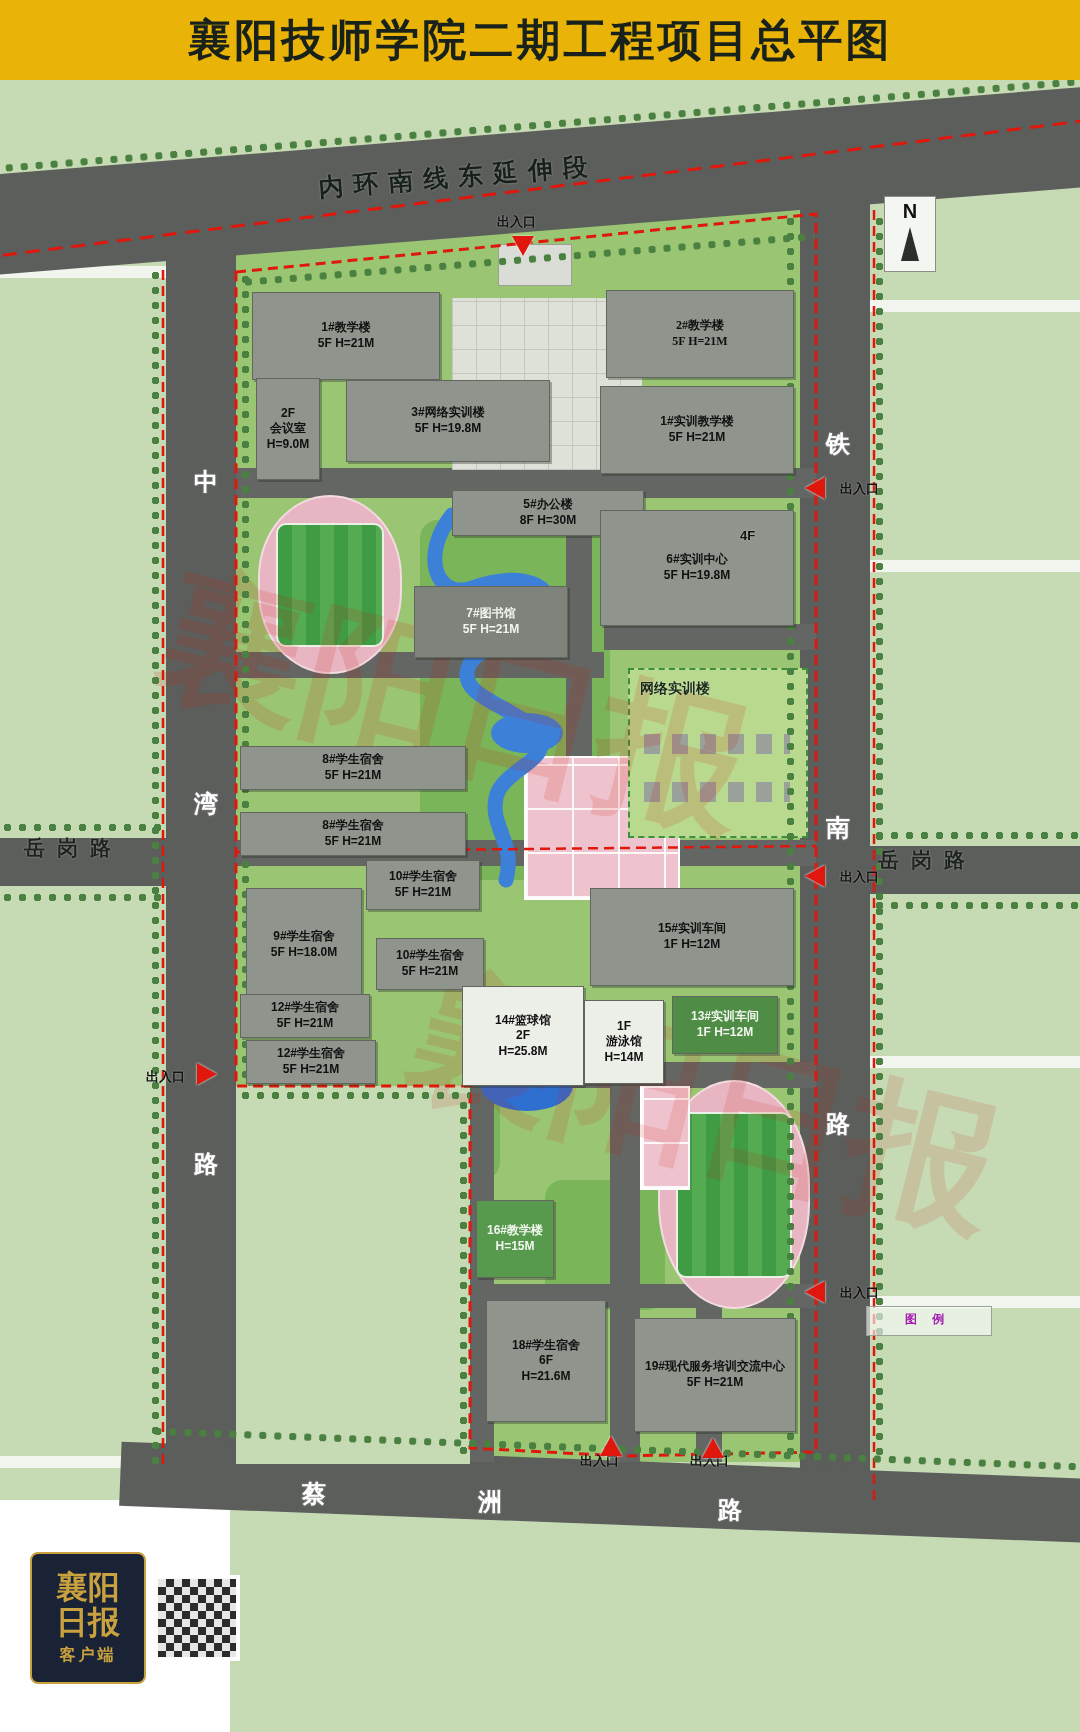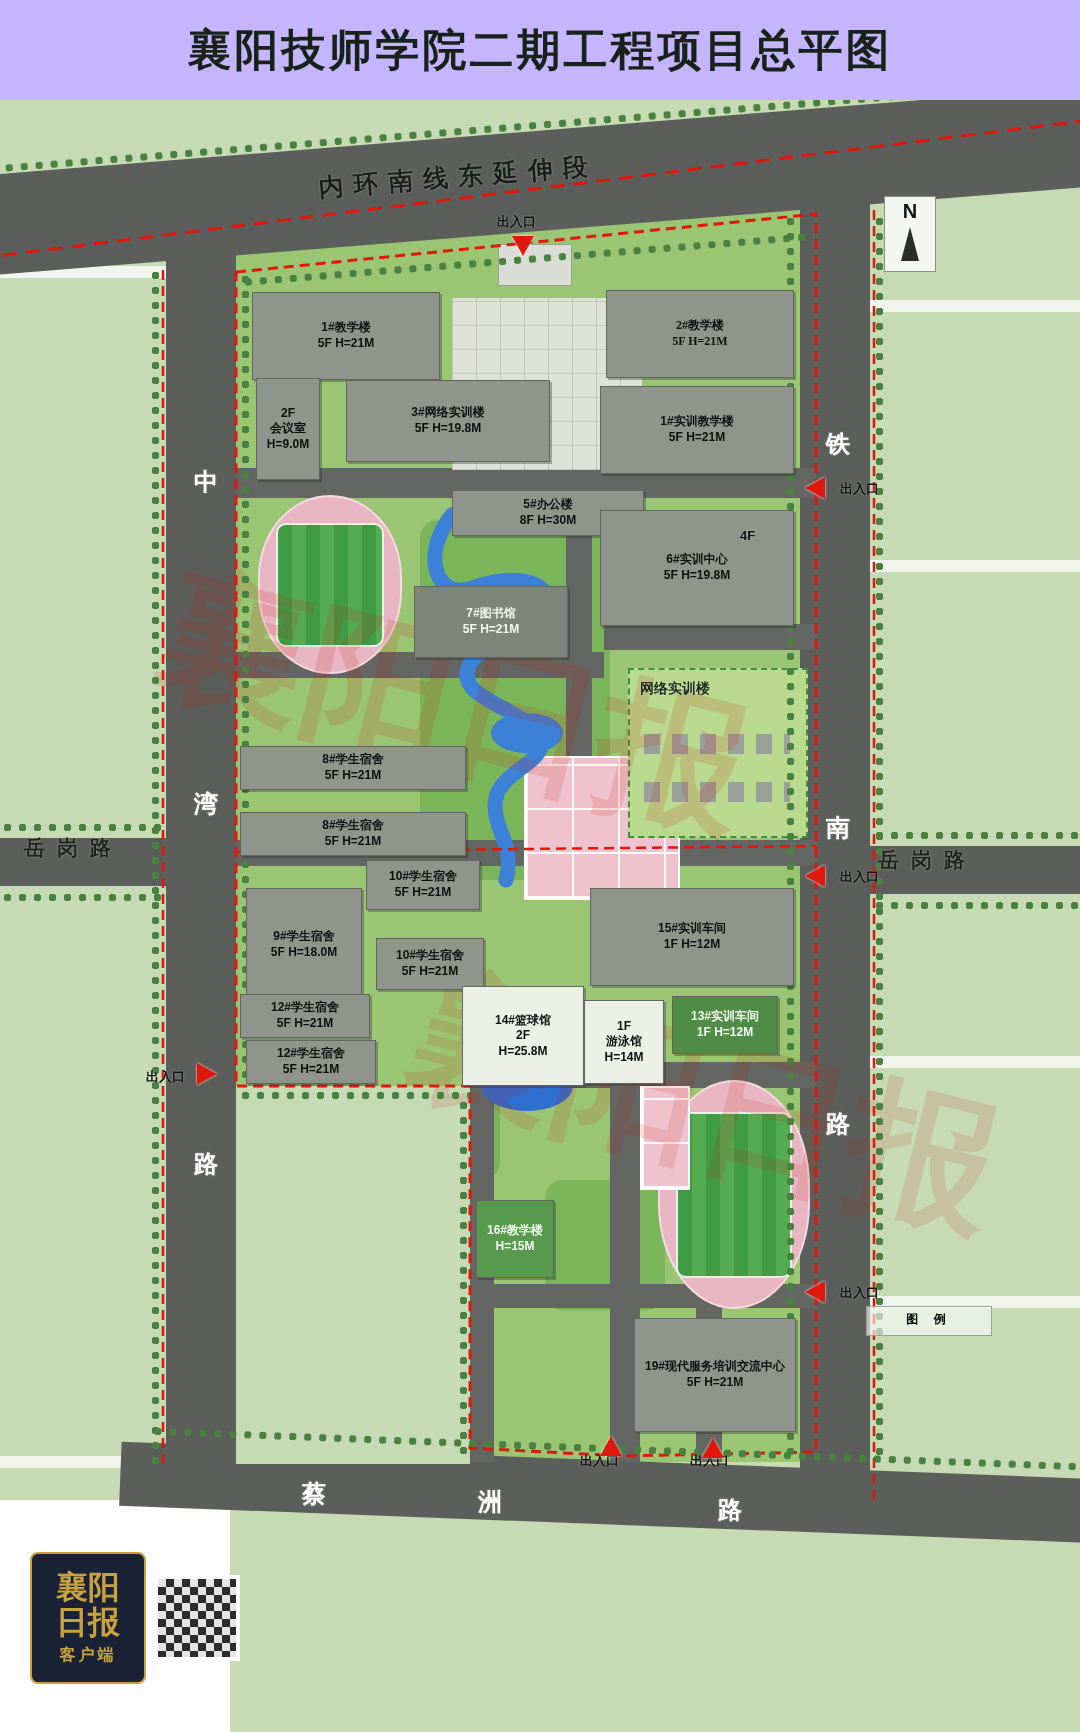--- a/index.html
+++ b/index.html
@@ -1,18 +1,18 @@
 <!DOCTYPE html>
 <html><head>
 <meta charset="utf-8">
 <style>
   html,body{margin:0;padding:0;background:#ffffff;font-family:"Liberation Sans",sans-serif;}
   .stage{position:relative;width:1080px;height:1732px;overflow:hidden;background:#c6dab4;}
   
-  .header{position:absolute;left:0;top:0;width:100%;height:100px;background:#c4b5fd;display:flex;align-items:center;justify-content:center;z-index:40;}
+  .header{position:absolute;left:0;top:0;width:100%;height:80px;background:#eab308;display:flex;align-items:center;justify-content:center;z-index:40;}
   .header h1{margin:0;font-size:44px;font-weight:bold;color:#18221b;letter-spacing:3px;}
   
   .gap{position:absolute;background:#f2f5ee;z-index:1;}
   .whitebase{position:absolute;background:#ffffff;z-index:1;}
   
   .campus{position:absolute;left:232px;top:186px;width:588px;height:1276px;background:#9ac573;z-index:1;}
   .excl{position:absolute;left:236px;top:1086px;width:234px;height:378px;background:#c6dab4;z-index:3;}
   .park{position:absolute;background:#7ab559;border-radius:18px;z-index:2;}
   
   .road{position:absolute;background:#5c5e5b;z-index:2;}
@@ -40,21 +40,21 @@
   .bld{position:absolute;background:#8f948d;border:1px solid #62665f;box-shadow:2px 2px 0 rgba(40,45,40,.35);display:flex;align-items:center;justify-content:center;}
   .bld-label{font-size:12px;font-weight:bold;color:#101010;text-align:center;line-height:1.3;}
   .mlab{position:absolute;font-weight:bold;color:#101010;white-space:nowrap;text-shadow:0 0 2px rgba(255,255,255,.45);}
   .earrow{position:absolute;width:0;height:0;border-left:11px solid transparent;border-right:11px solid transparent;border-bottom:20px solid #e0170c;filter:drop-shadow(0 0 1px #fff);}
   
   .compass{position:absolute;left:884px;top:196px;width:52px;height:76px;background:#f4f6f1;border:1px solid #8a8f86;z-index:6;display:flex;flex-direction:column;align-items:center;padding-top:3px;box-sizing:border-box;}
   .compass-n{font-size:20px;font-weight:bold;color:#111;}
   .compass-needle{width:0;height:0;margin-top:4px;border-left:9px solid transparent;border-right:9px solid transparent;border-bottom:34px solid #2b2f2a;}
   
   .legend{position:absolute;left:866px;top:1306px;width:126px;background:rgba(255,255,255,.6);border:1px solid #9aa196;z-index:6;padding:4px 6px;box-sizing:border-box;}
-  .legend-title{font-size:12px;font-weight:bold;color:#000000;text-align:center;letter-spacing:6px;margin-bottom:3px;}
+  .legend-title{font-size:12px;font-weight:bold;color:#a21caf;text-align:left;letter-spacing:6px;margin-bottom:3px;padding-left:32px;}
   .legend-row{display:flex;align-items:center;gap:5px;height:15px;}
   .legend-row .lab{font-size:9px;color:#333;white-space:nowrap;}
   .sw{display:inline-block;width:24px;height:10px;flex:0 0 24px;position:relative;}
   .sw-red-line{height:0;border-top:3px solid #e0170c;margin-top:4px;}
   .sw-red-dash{height:0;border-top:3px dashed #e0170c;margin-top:4px;}
   .sw-green-line{height:0;border-top:3px solid #3d8f3d;margin-top:4px;}
   .sw-gray-box{background:#8f948d;border:1px solid #555;}
   .sw-pink-box{background:#efc3cd;border:1px solid #c98f9d;}
   
   .logo{position:absolute;left:30px;top:1552px;display:flex;align-items:center;gap:8px;z-index:6;}
@@ -264,20 +264,27 @@
       <div class="bld" style="left: 246px; top: 1040px; width: 128px; height: 42px;">
         <div class="bld-label">
           <div>12#学生宿舍</div>
           <div>5F H=21M</div>
         </div>
       </div>
       <div class="bld" style="left: 476px; top: 1200px; width: 76px; height: 76px; background: rgb(87, 154, 78);">
         <div class="bld-label" style="color: rgb(242, 246, 238);">
           <div>16#教学楼</div>
           <div>H=15M</div>
+        </div>
+      </div>
+      <div class="bld" style="left: 486px; top: 1300px; width: 118px; height: 120px;">
+        <div class="bld-label">
+          <div>18#学生宿舍</div>
+          <div>6F</div>
+          <div>H=21.6M</div>
         </div>
       </div>
       <div class="bld" style="left: 634px; top: 1318px; width: 160px; height: 112px;">
         <div class="bld-label">
           <div>19#现代服务培训交流中心</div>
           <div>5F H=21M</div>
         </div>
       </div>
       <div class="mlab" style="left: 318px; top: 160px; font-size: 25px; color: rgb(23, 32, 26); letter-spacing: 10px; transform: rotate(-4.6deg);">内环南线东延伸段</div>
       <div class="mlab" style="left: 497px; top: 213px; font-size: 13px;">出入口</div>

